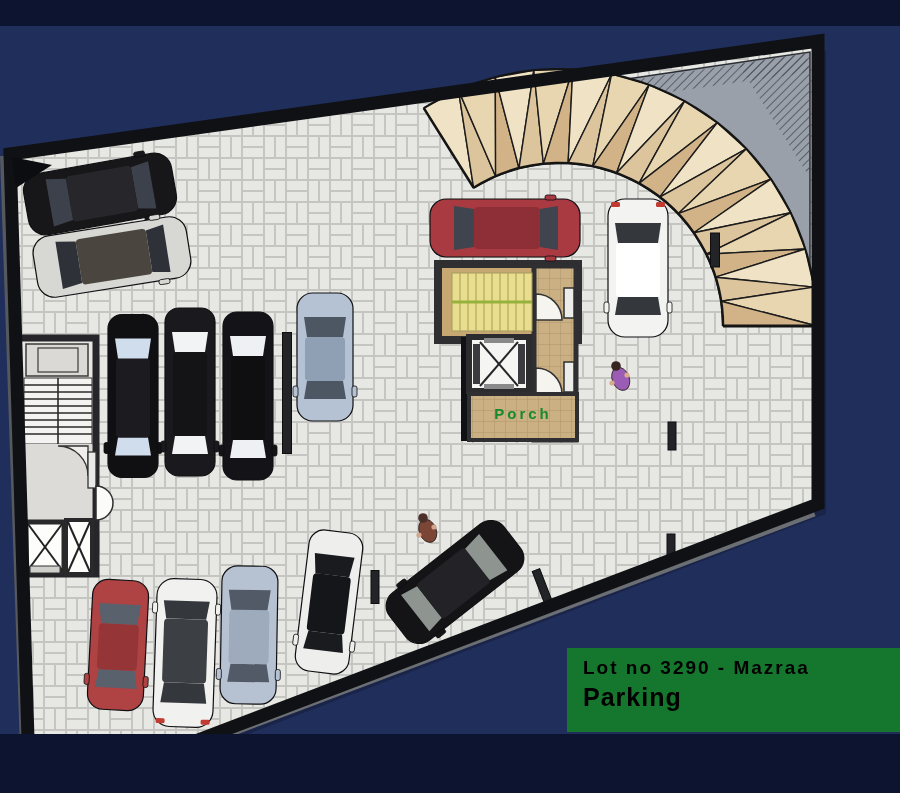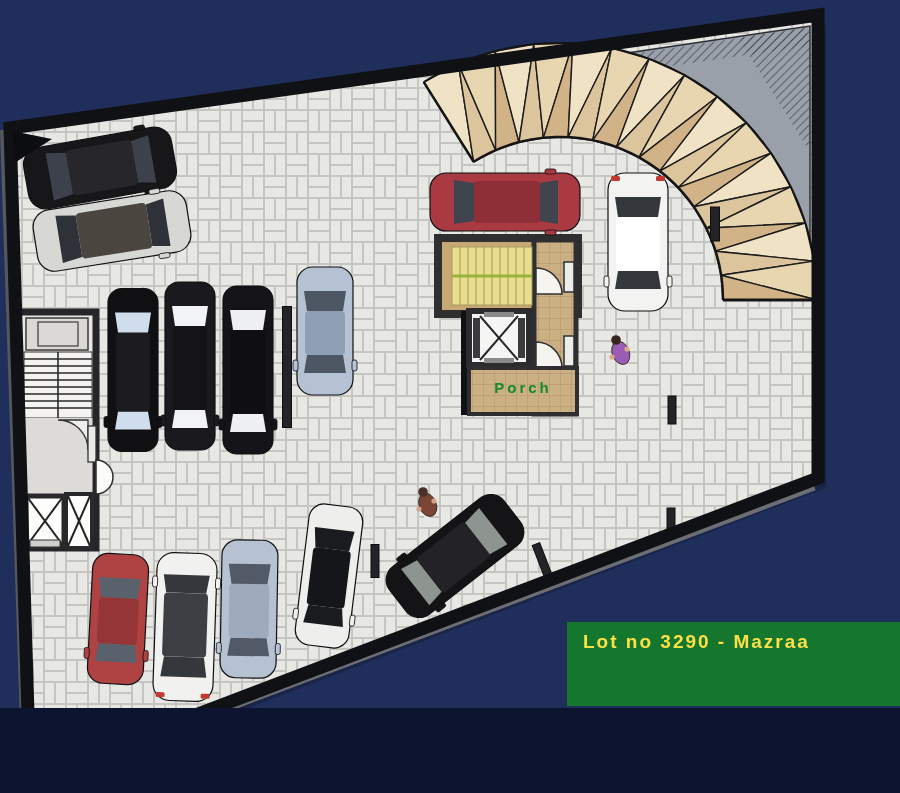--- a/index.html
+++ b/index.html
@@ -1,18 +1,19 @@
 <!DOCTYPE html>
 <html><head>
 <meta charset="utf-8">
 <style>
   html,body{margin:0;padding:0;background:#0d1430;}
   .stage{
     position:relative;width:900px;height:708px;overflow:hidden;
     font-family:"Liberation Sans", sans-serif;
+    margin-top:26px;
   }
   .stage svg{position:absolute;left:0;top:0;}
   .porch-label{
     position:absolute;left:470px;top:379px;width:106px;text-align:center;
     font-size:15px;font-weight:bold;letter-spacing:3px;
   }
   .info-box{
     position:absolute;left:567px;top:622px;width:333px;height:84px;
     color:#fff;padding:9px 0 0 16px;box-sizing:border-box;
   }
@@ -315,16 +316,17 @@
   <g>
     <line x1="24" y1="784" x2="814" y2="486" stroke="#6b6e73" stroke-width="9"></line>
     <line x1="3" y1="130" x2="25" y2="782" stroke="#55585d" stroke-width="6"></line>
     <polygon points="10,128 818,15 818,478 30,778" fill="none" stroke="#101114" stroke-width="13" stroke-linejoin="miter"></polygon>
     <polygon points="12,131 52,139 16,162" fill="#0c0d10"></polygon>
   </g>
 </svg>
 
 <div class="porch-label" style="color: rgb(22, 138, 44);">Porch</div>
 
-<div class="info-box" style="background: rgb(21, 119, 46); color: #fde047;">
+<div class="info-box" style="background: rgb(21, 119, 46); color: #000000;">
   <div class="info-line1">Lot no 3290 - Mazraa</div>
+  <div class="info-line3">Parking</div>
 </div>
 </div>
 
 </body></html>

